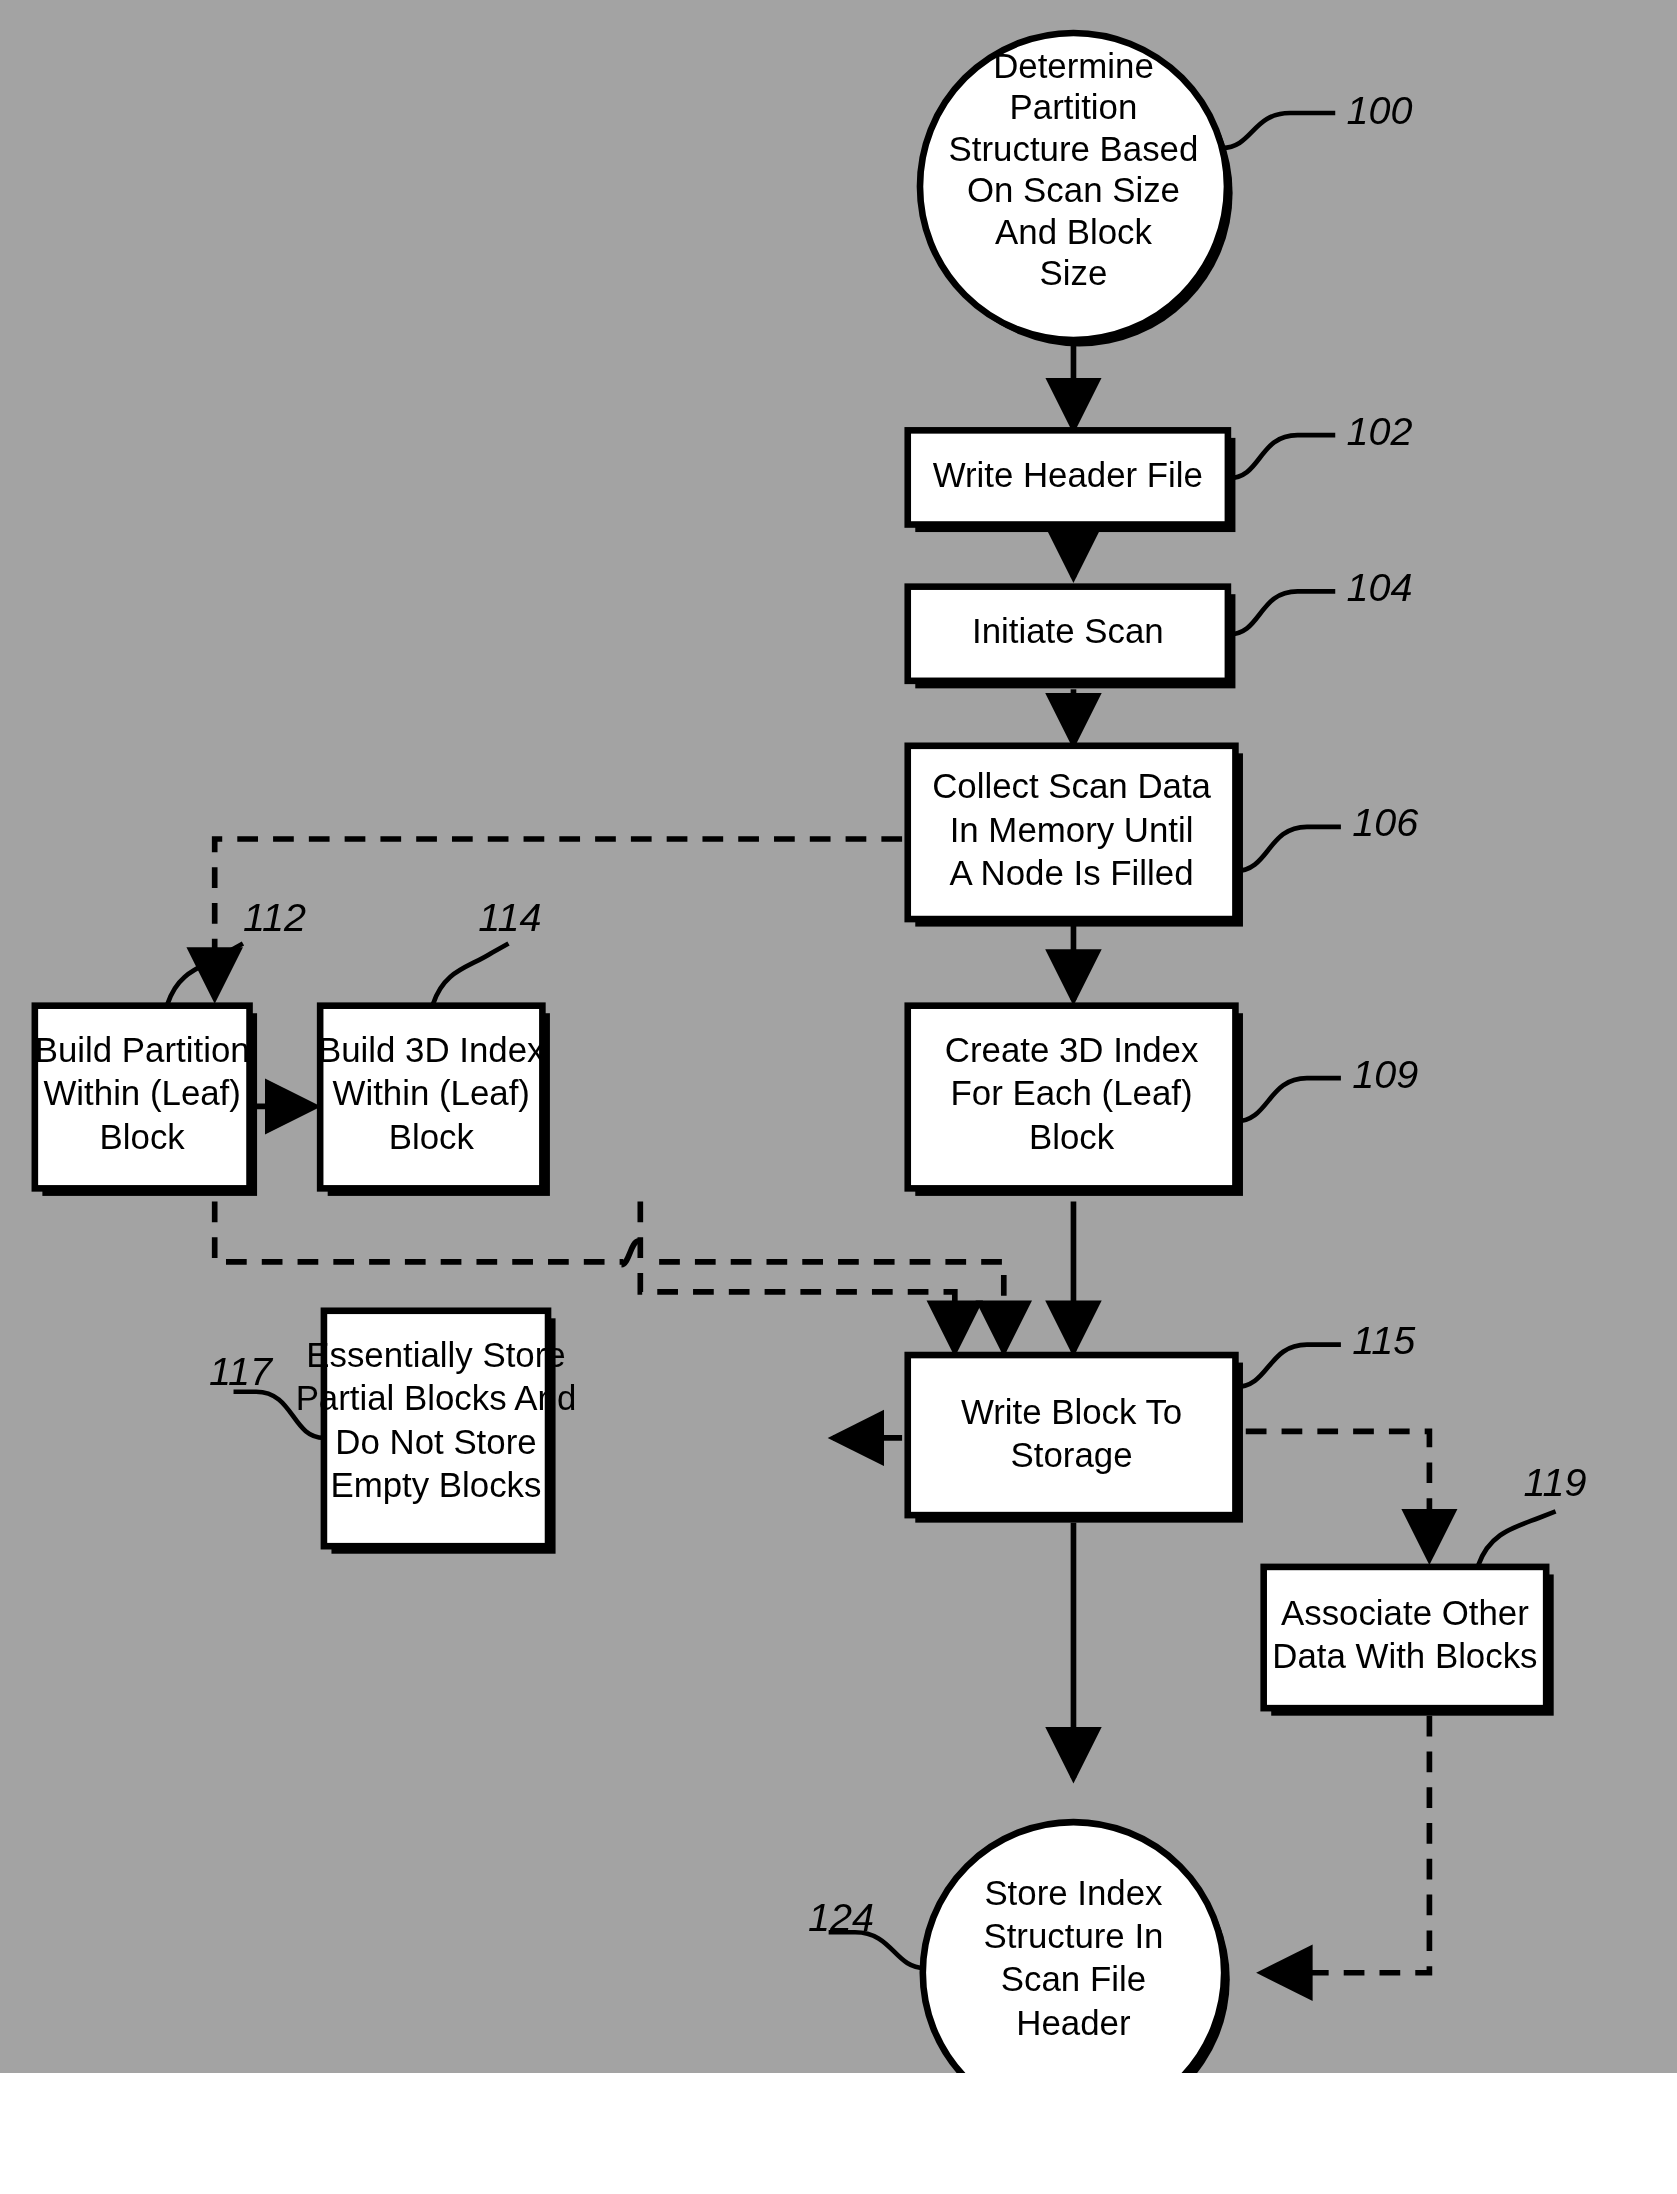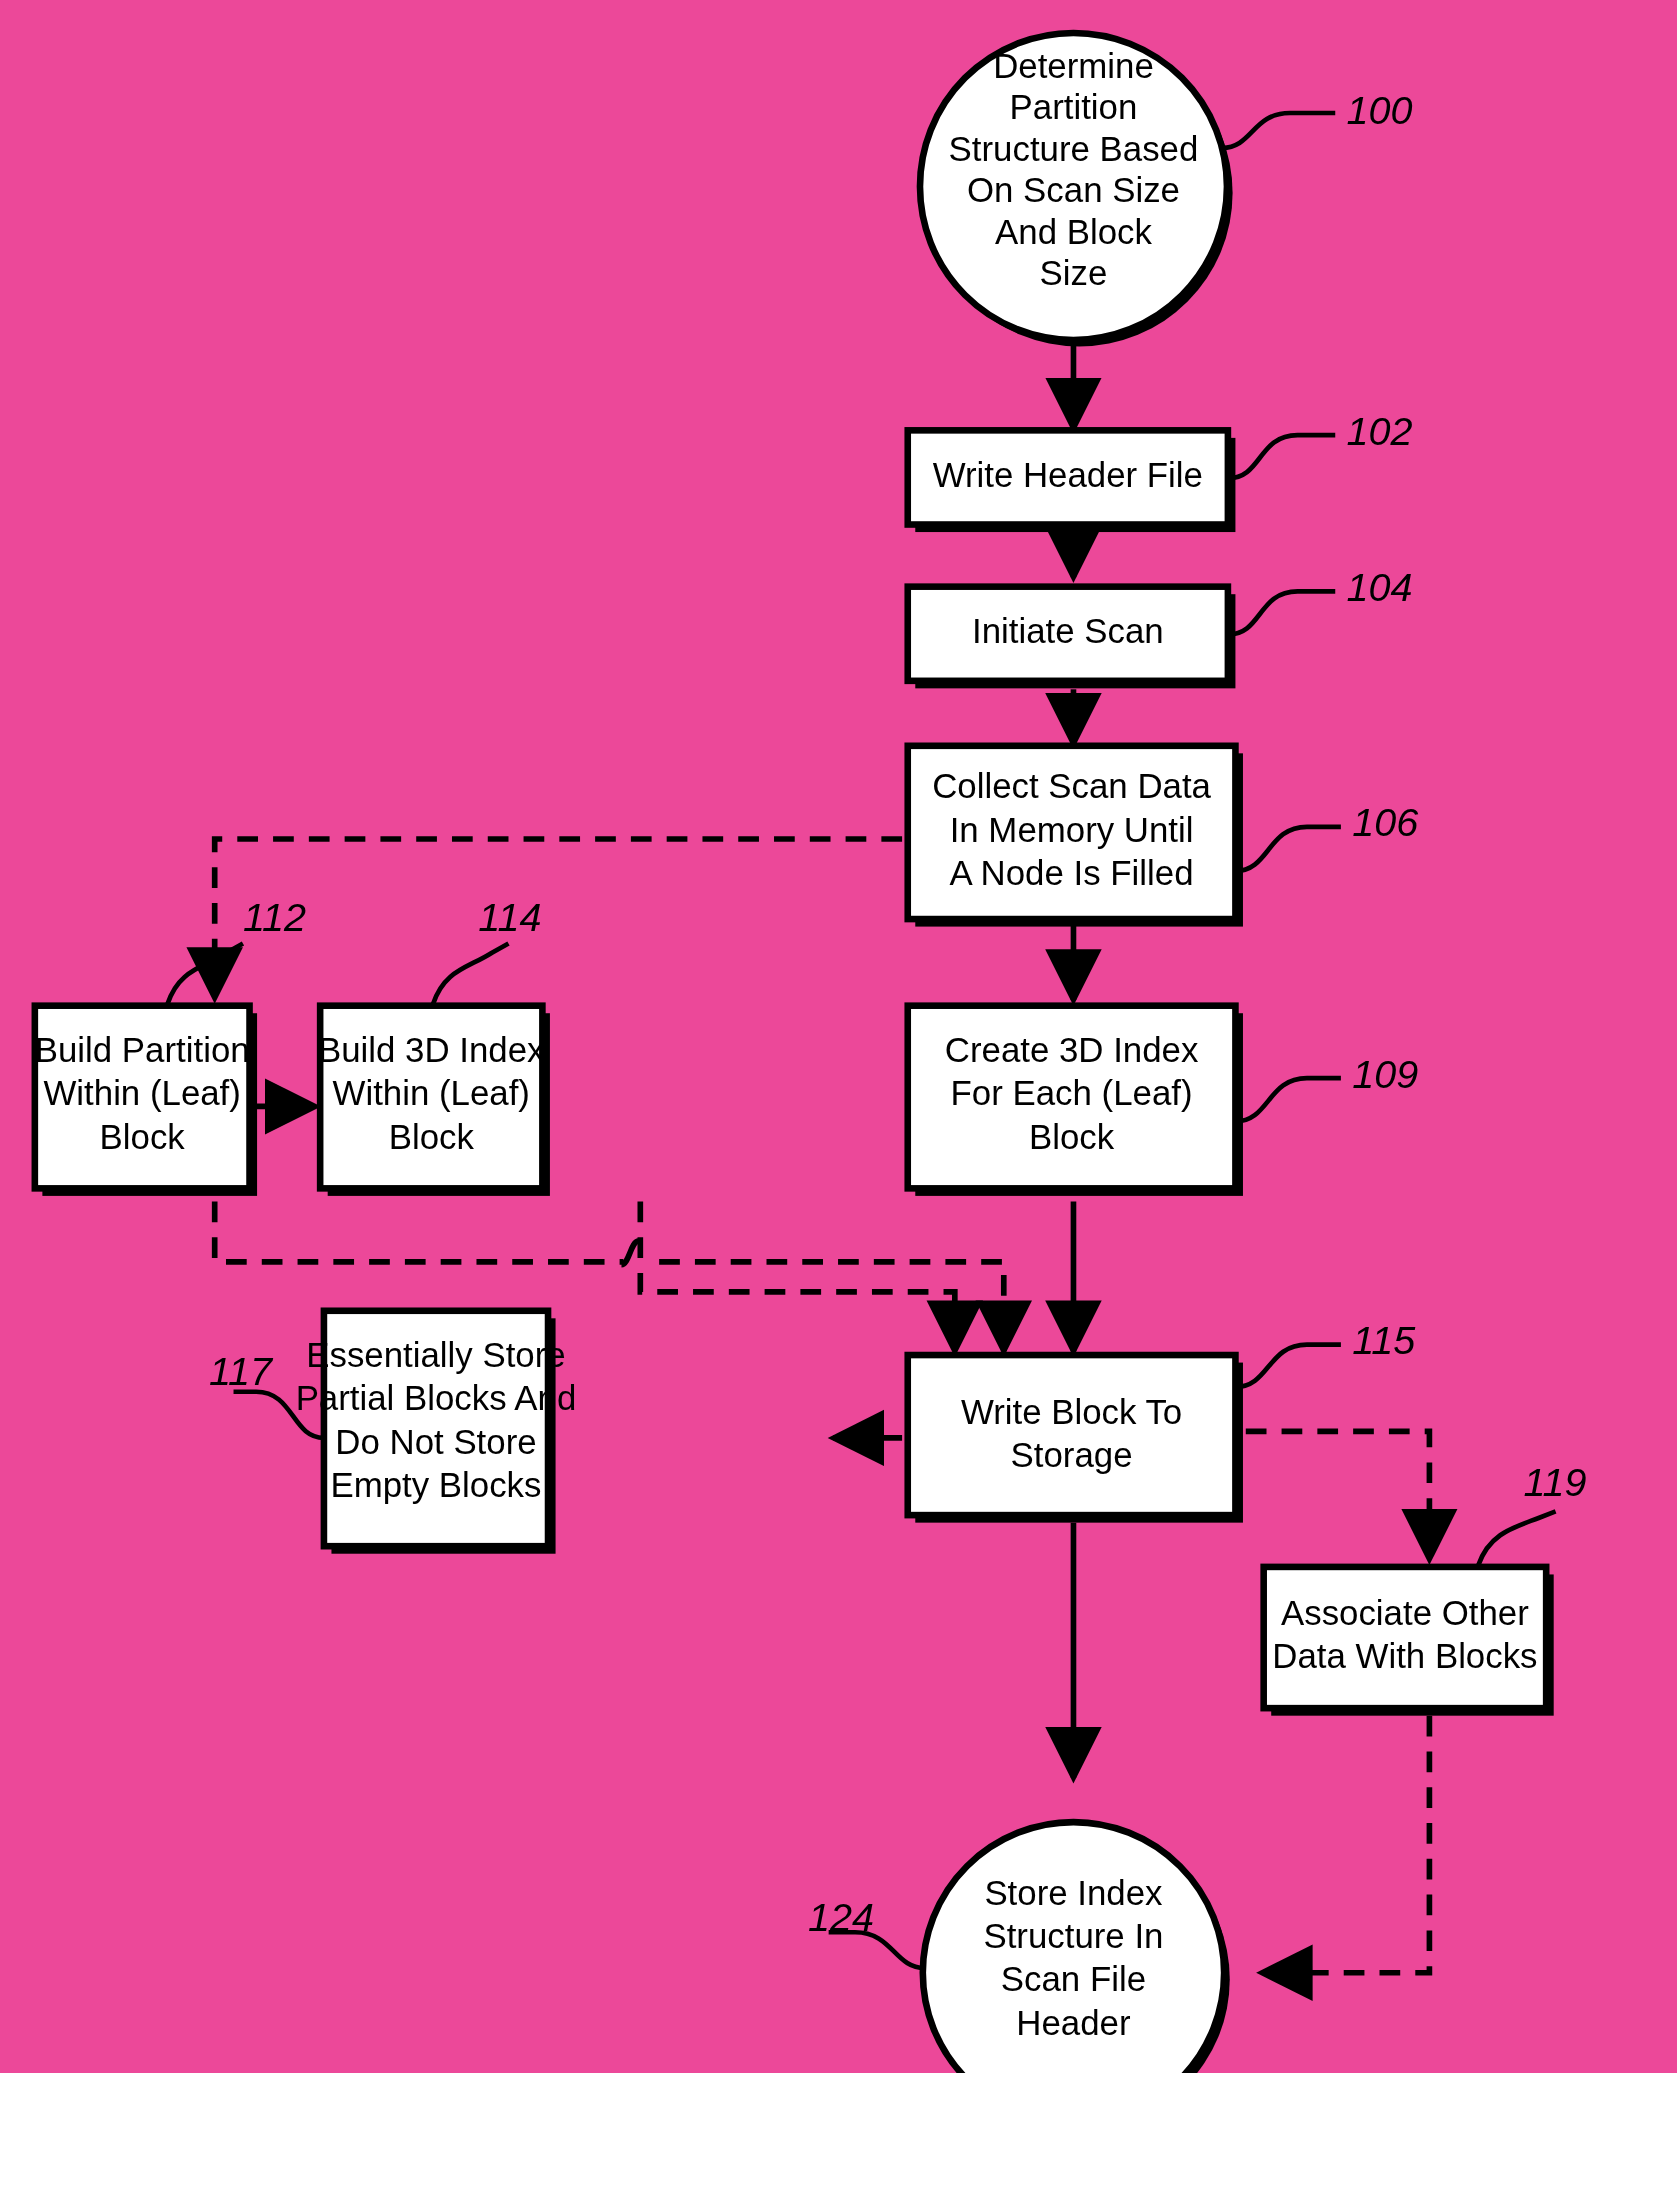--- a/index.html
+++ b/index.html
@@ -4,21 +4,21 @@
 <style>
   html, body {
     margin: 0;
     padding: 0;
     background: #ffffff;
   }
   #page {
     position: relative;
     width: 1678px;
     height: 2073px;
-    background: #ec4899;
+    background: #a3a3a3;
     overflow: hidden;
   }
   svg#flow {
     display: block;
     width: 1678px;
     height: 2195px;
   }
   .node-shape {
     fill: #ffffff;
     stroke: #000000;

